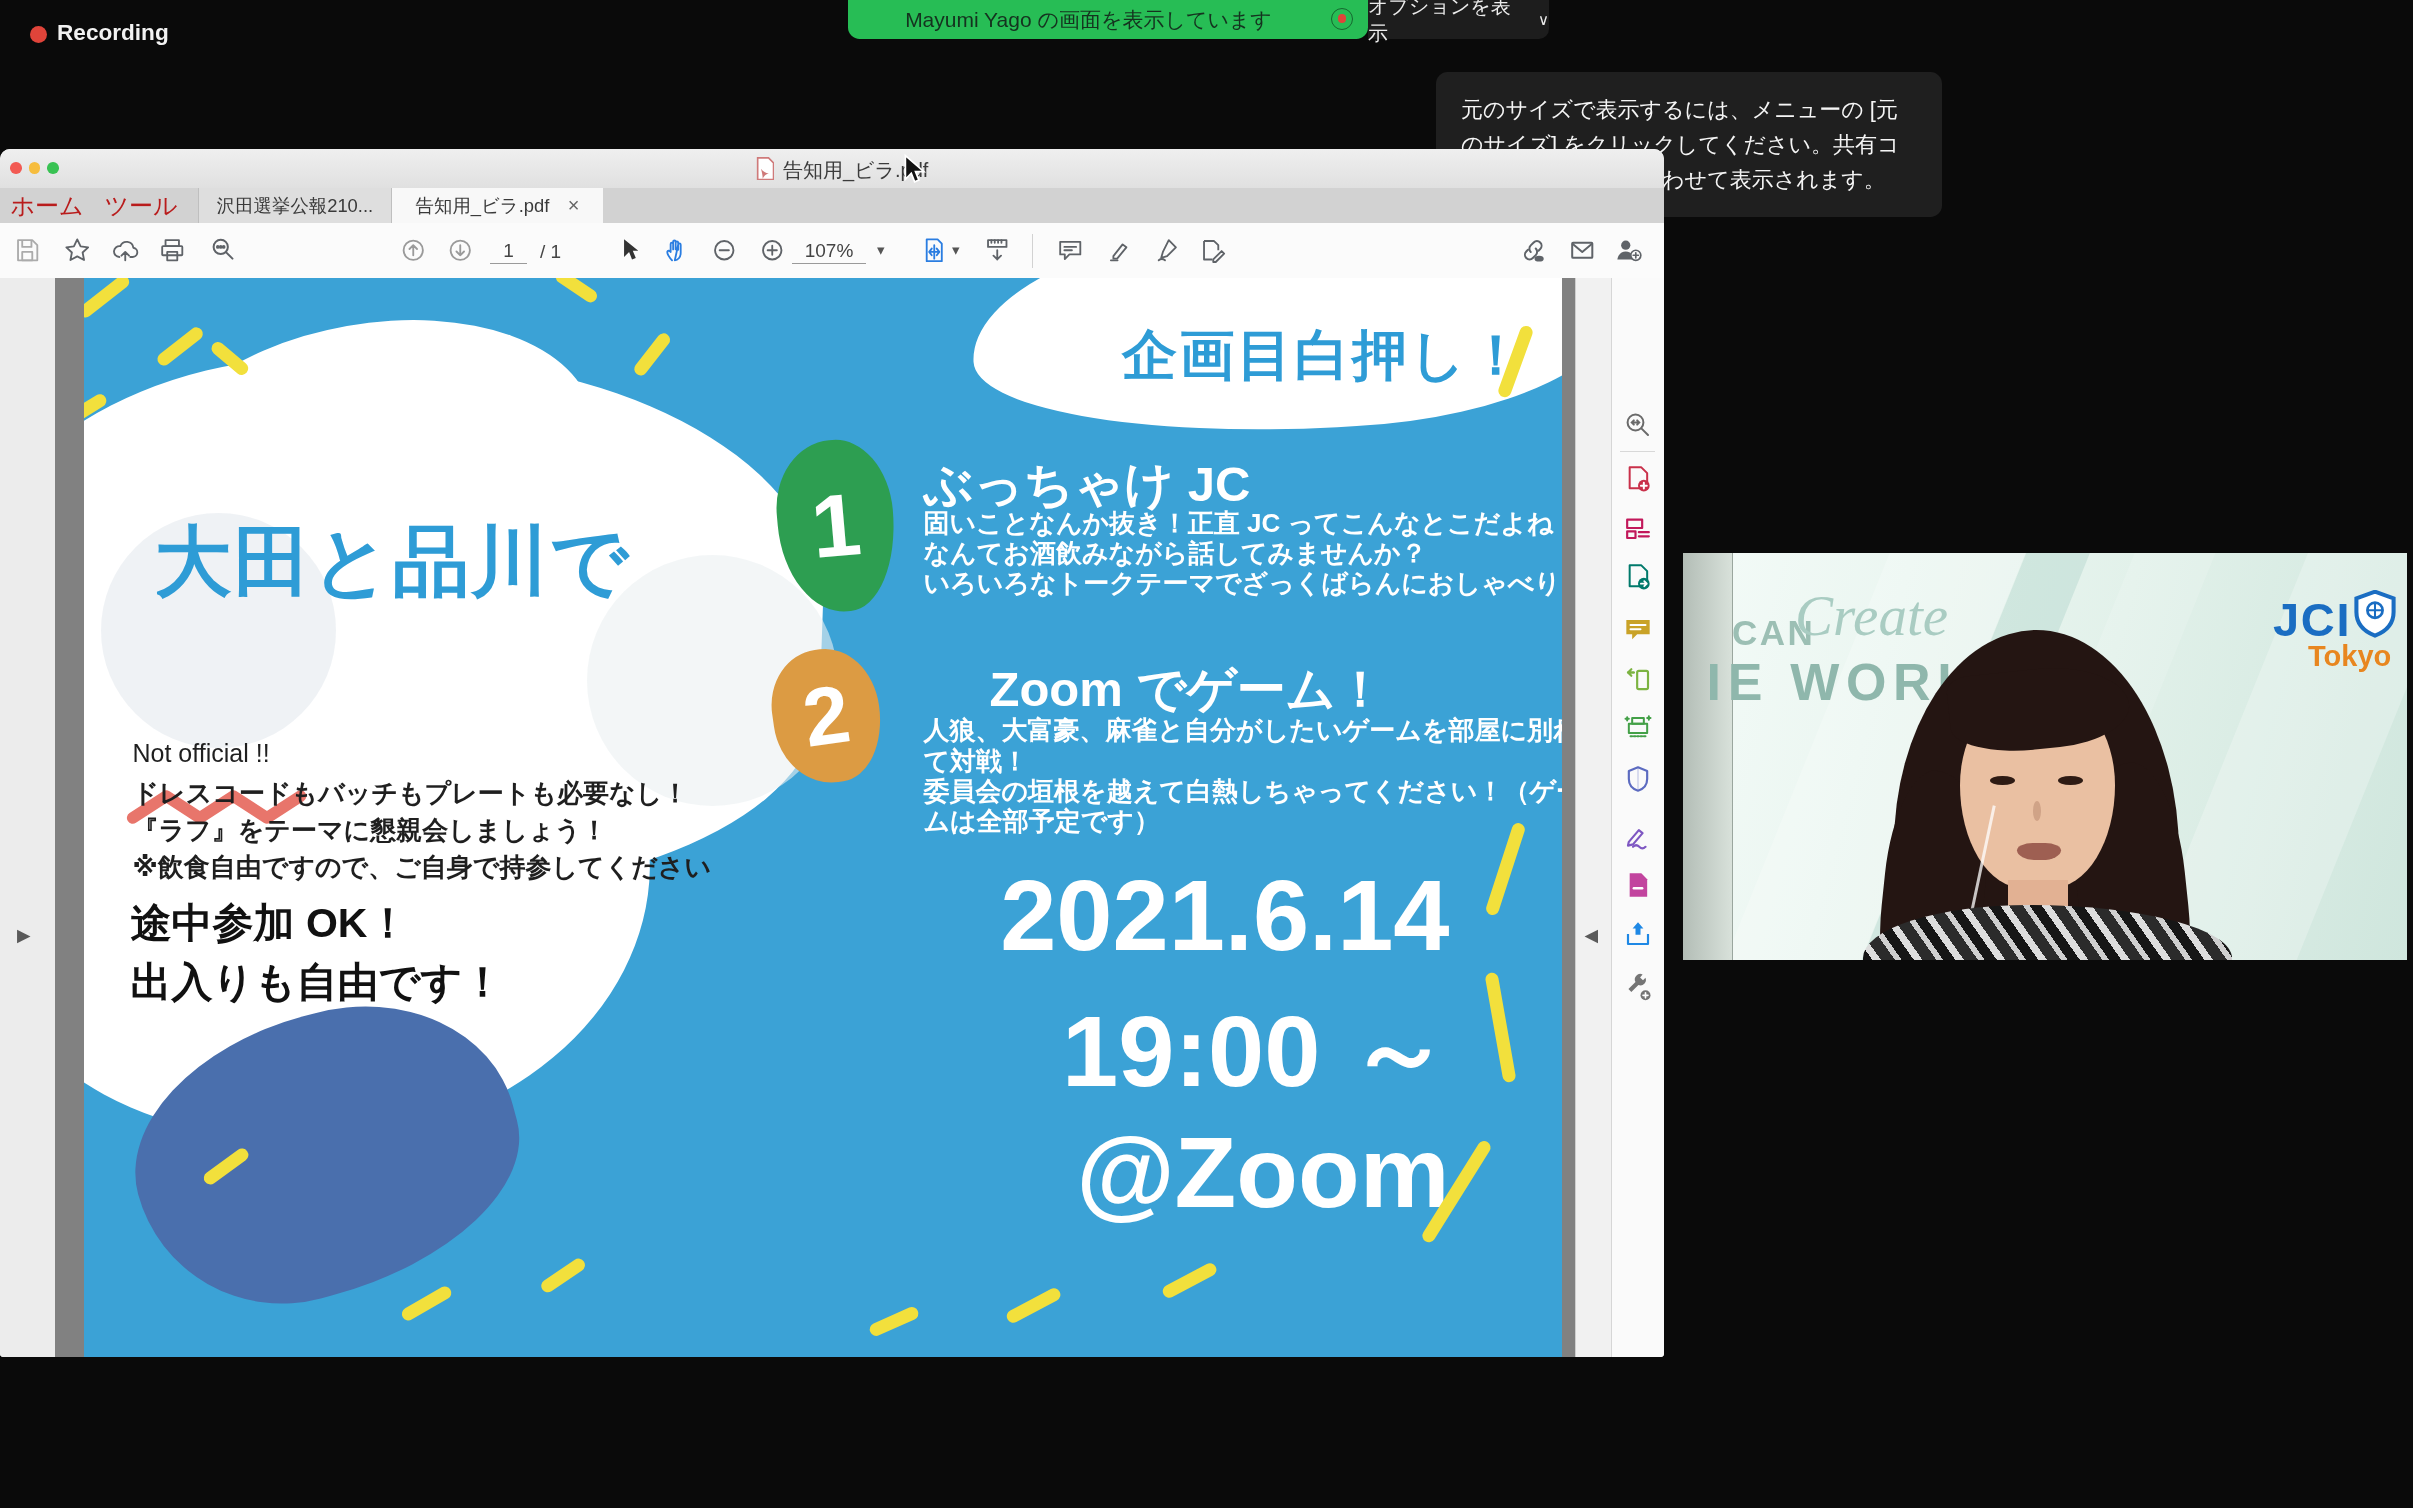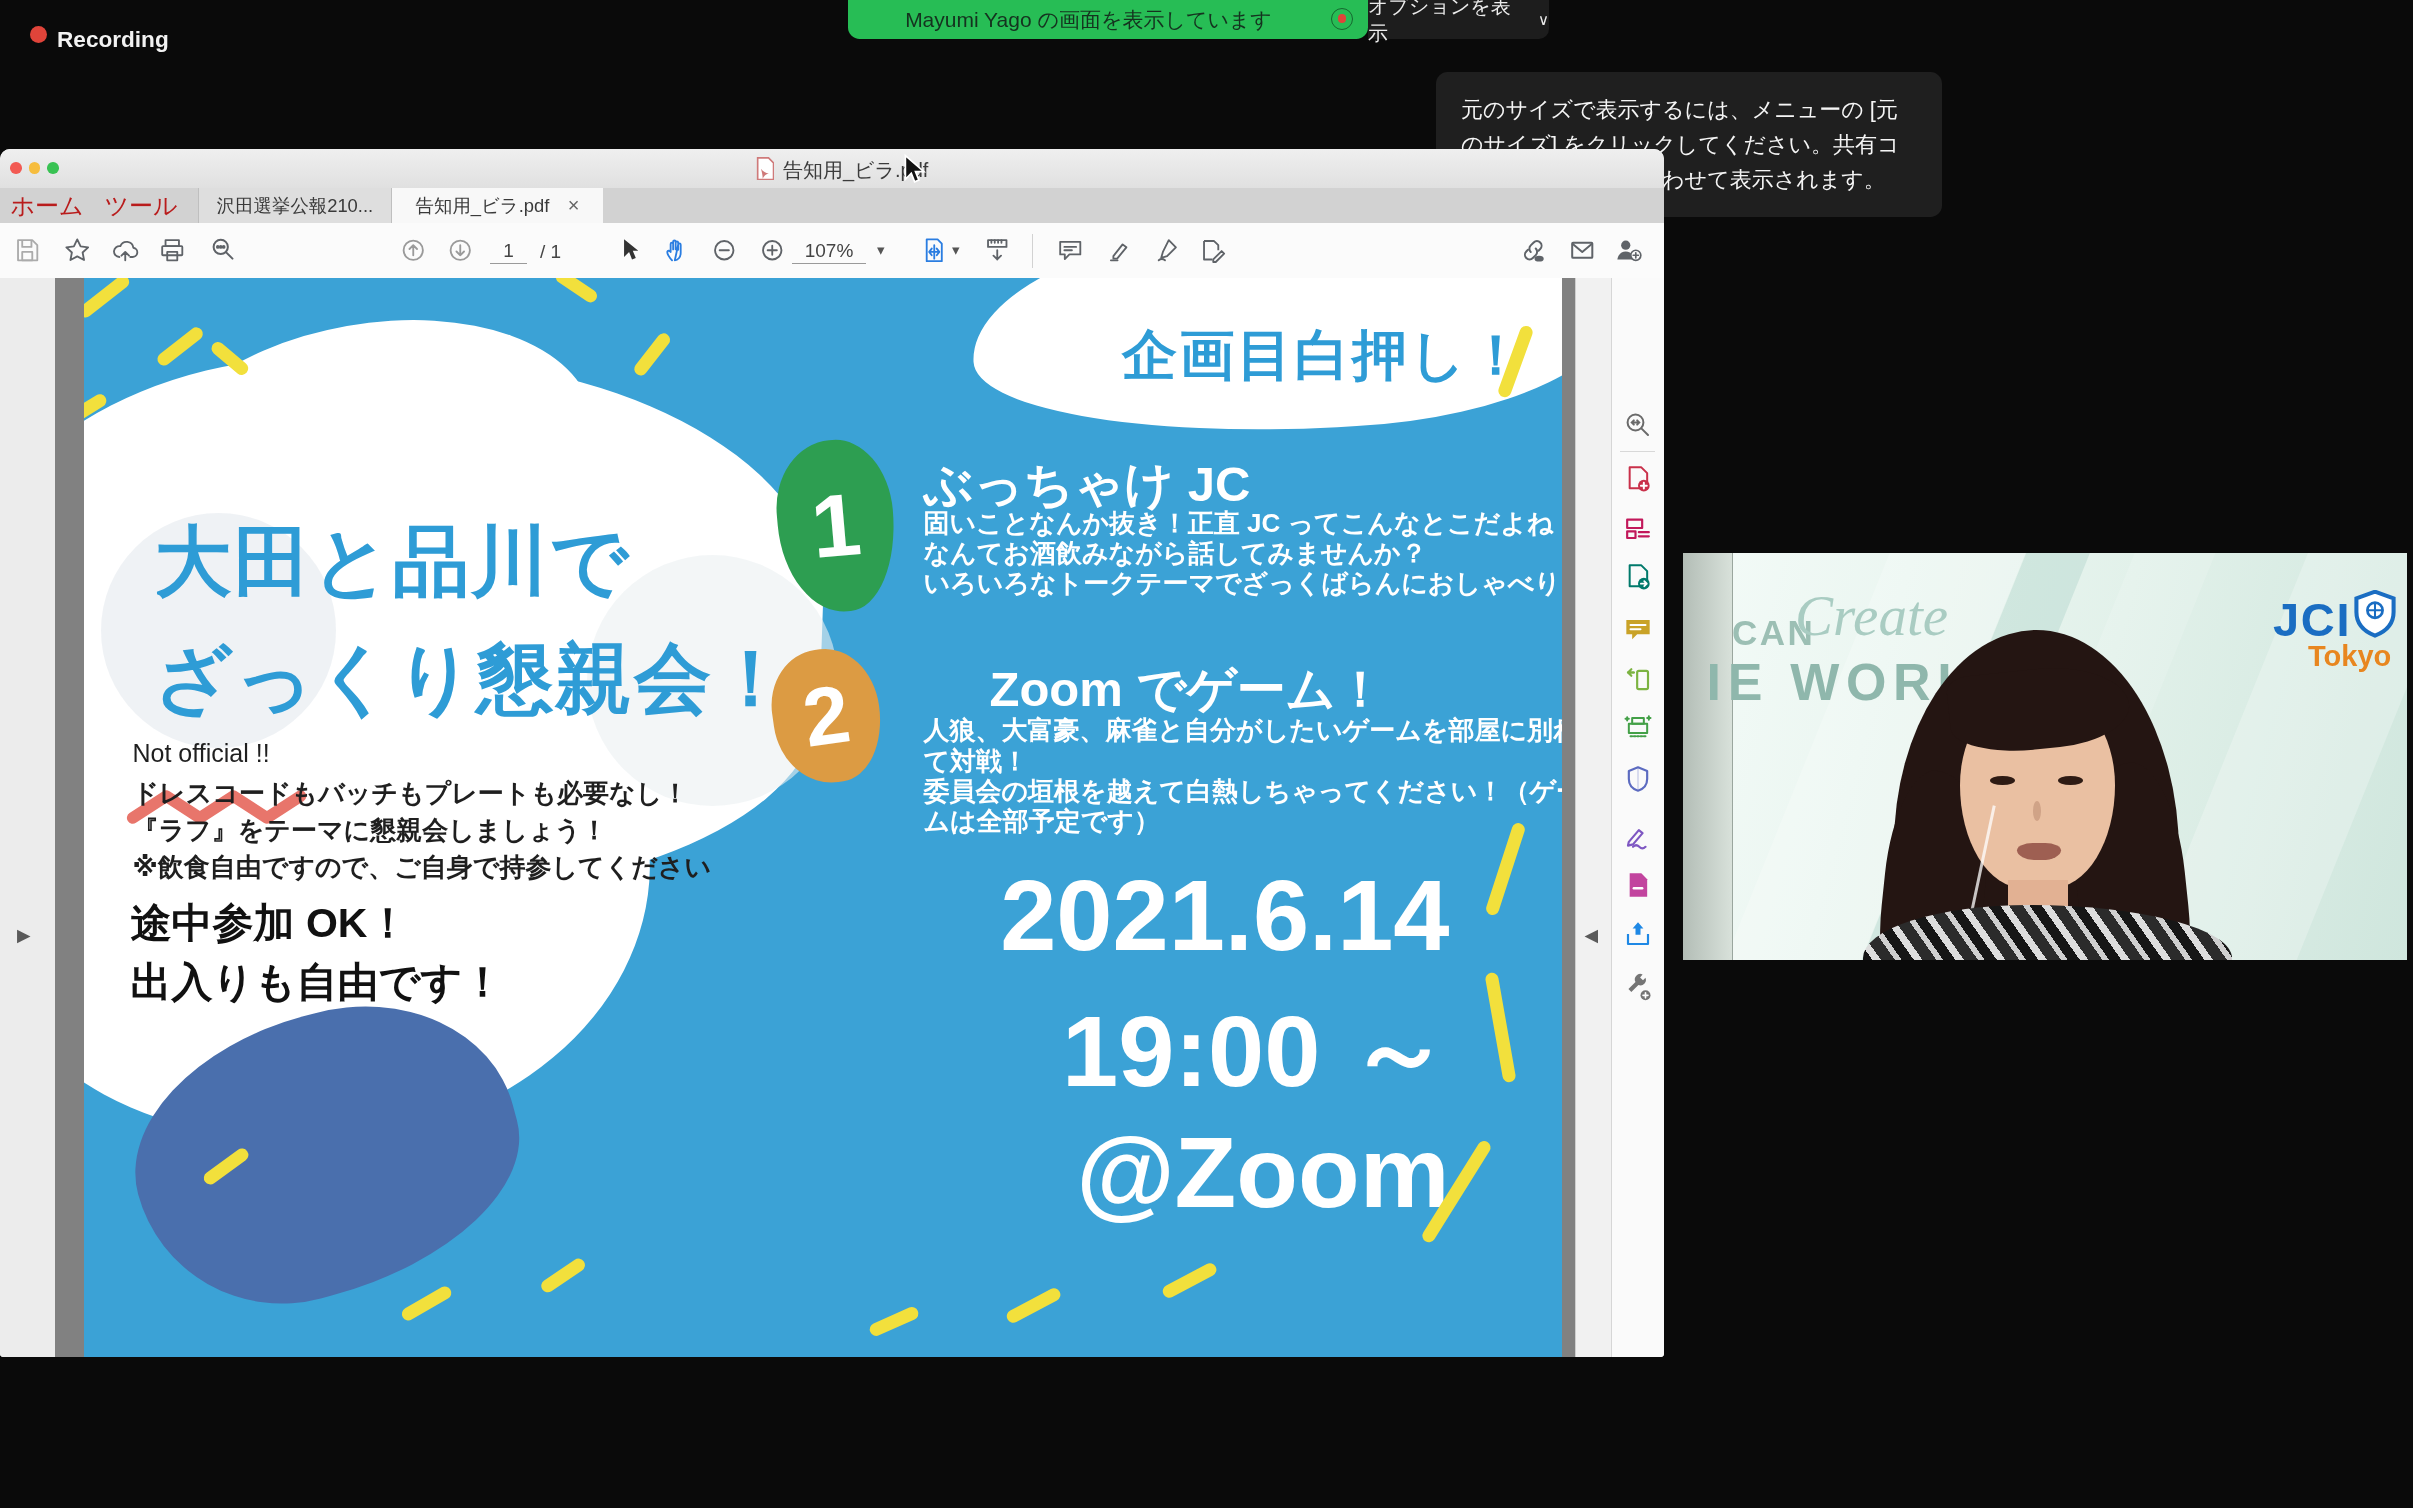--- a/index.html
+++ b/index.html
@@ -52,21 +52,21 @@
   #slogan-line2{color:#8FB7AC;font-size:52px;font-weight:700;letter-spacing:6.7px;}
   #org-name{color:#1A6DC2;font-size:47px;font-weight:800;letter-spacing:1.7px;}
   #org-city{color:#E8861F;font-size:29px;font-weight:700;}
 </style>
 </head>
 <body>
 
 <div id="screen">
 
   <div class="abs" style="left:30px;top:26px;width:17px;height:17px;border-radius:50%;background:#E0443A;"></div>
-  <div class="abs" id="rec-label" style="left:57px;top:20px;margin-top:7px;">Recording</div>
+  <div class="abs" id="rec-label" style="left:57px;top:20px;">Recording</div>
 
   <div class="abs flex" id="share-pill" style="left:848px;top:0;width:520px;height:39px;">
     <span style="margin-right:39px;">Mayumi Yago の画面を表示しています</span>
     <span style="position:absolute;right:15px;top:7.5px;width:22px;height:22px;border:1.7px solid rgba(0,0,0,.45);border-radius:50%;box-sizing:border-box;"></span>
     <span style="position:absolute;right:22px;top:14.2px;width:8.4px;height:8.4px;border-radius:50%;background:#E0443A;"></span>
   </div>
   <div class="abs flex" id="options-btn" style="left:1368px;top:0;width:181px;height:39px;">
     <span>オプションを表示</span>
     <span style="font-size:15px;">∨</span>
   </div>
@@ -220,21 +220,20 @@
 
         <div style="position:absolute;left:50px;top:737px;width:385px;height:277px;background:#4A6FAD;
                     border-radius:55% 45% 60% 40% / 48% 52% 45% 55%;transform:rotate(-15deg);"></div>
 
         <div style="position:absolute;left:17px;top:235px;width:235px;height:235px;border-radius:50%;background:#E9EEF1;opacity:.75;"></div>
         <div style="position:absolute;left:503px;top:277px;width:251px;height:251px;border-radius:50%;background:#EBF0F2;opacity:.6;"></div>
 
         <div class="abs" style="left:1006px;top:41px;width:469px;text-align:center;color:#2E9CD6;font-size:55px;font-weight:700;letter-spacing:2.5px;">企画目白押し！</div>
 
         <div class="jp-heading" style="left:71px;top:233px;">大田と品川で</div>
-        <div class="jp-heading" style="left:71px;top:350px;">ざっくり懇親会！</div>
 
         <svg class="abs" style="left:42px;top:503px;" width="193" height="52" viewBox="0 0 230 62">
           <polyline points="8,44 48,18 88,44 128,18 168,44 208,18" fill="none" stroke="#E8756B" stroke-width="14" stroke-linecap="round" stroke-linejoin="round"></polyline>
         </svg>
 
         <div class="note-line" style="left:49px;top:461px;font-weight:500;font-size:25px;">Not official !!</div>
         <div class="note-line" style="left:49px;top:498px;">ドレスコードもバッチもプレートも必要なし！</div>
         <div class="note-line" style="left:49px;top:572px;">※飲食自由ですので、ご自身で持参してください</div>
         <div class="note-line" style="left:49px;top:535px;">『ラフ』をテーマに懇親会しましょう！</div>
 

